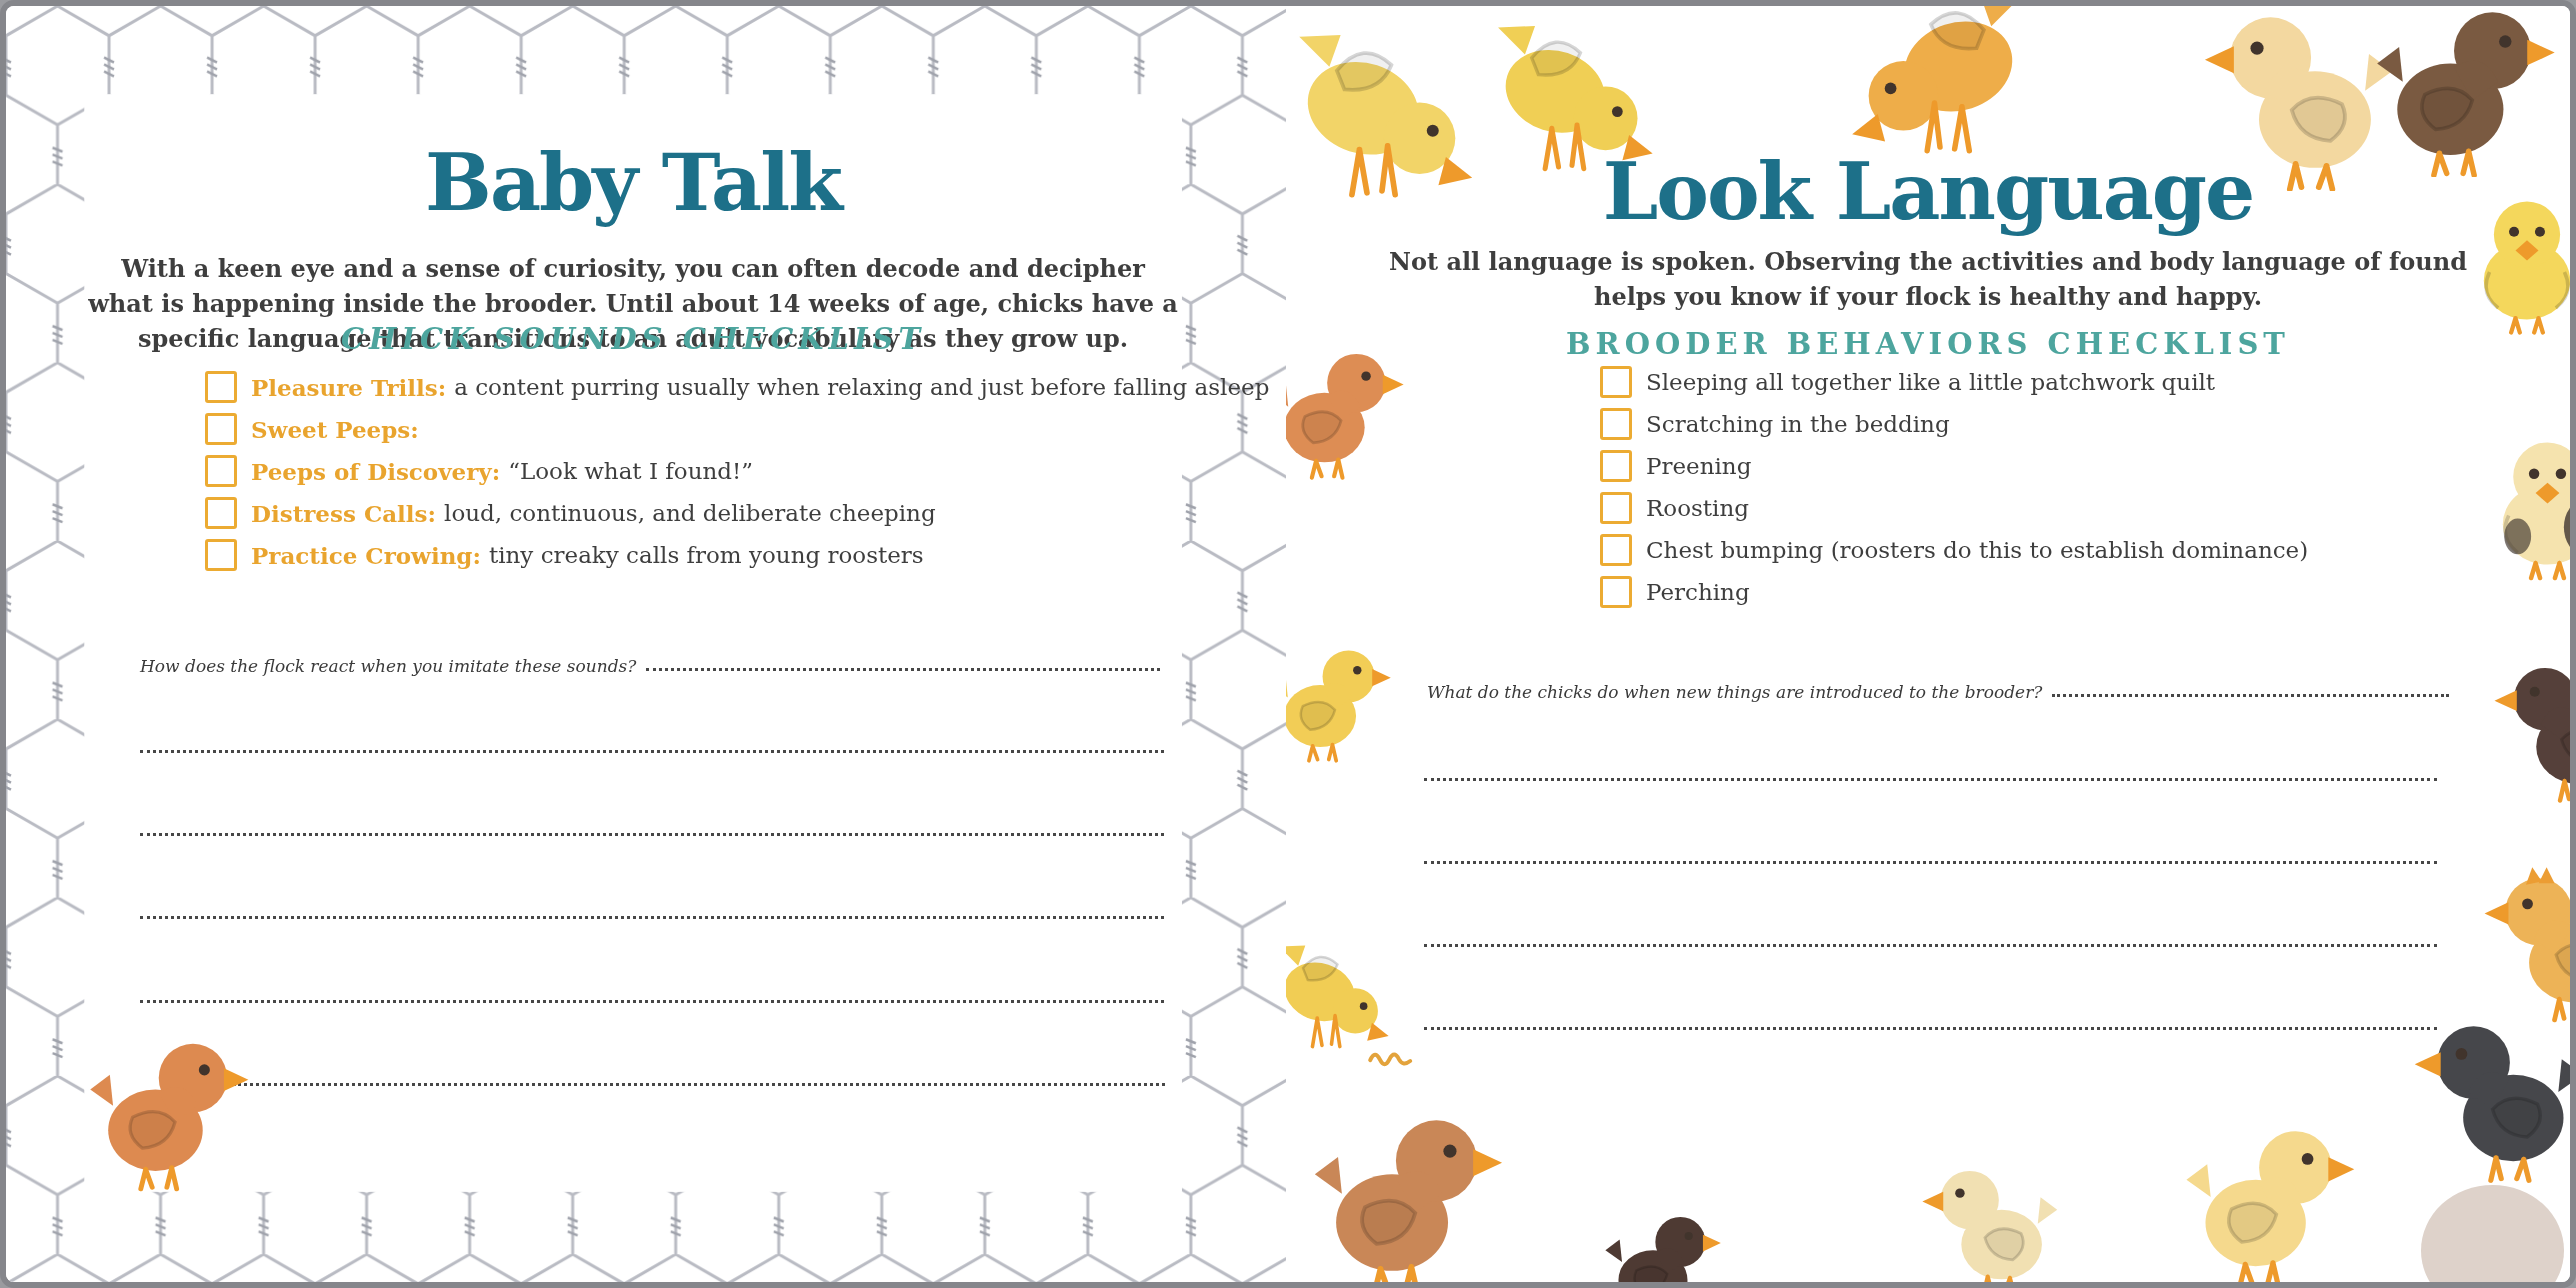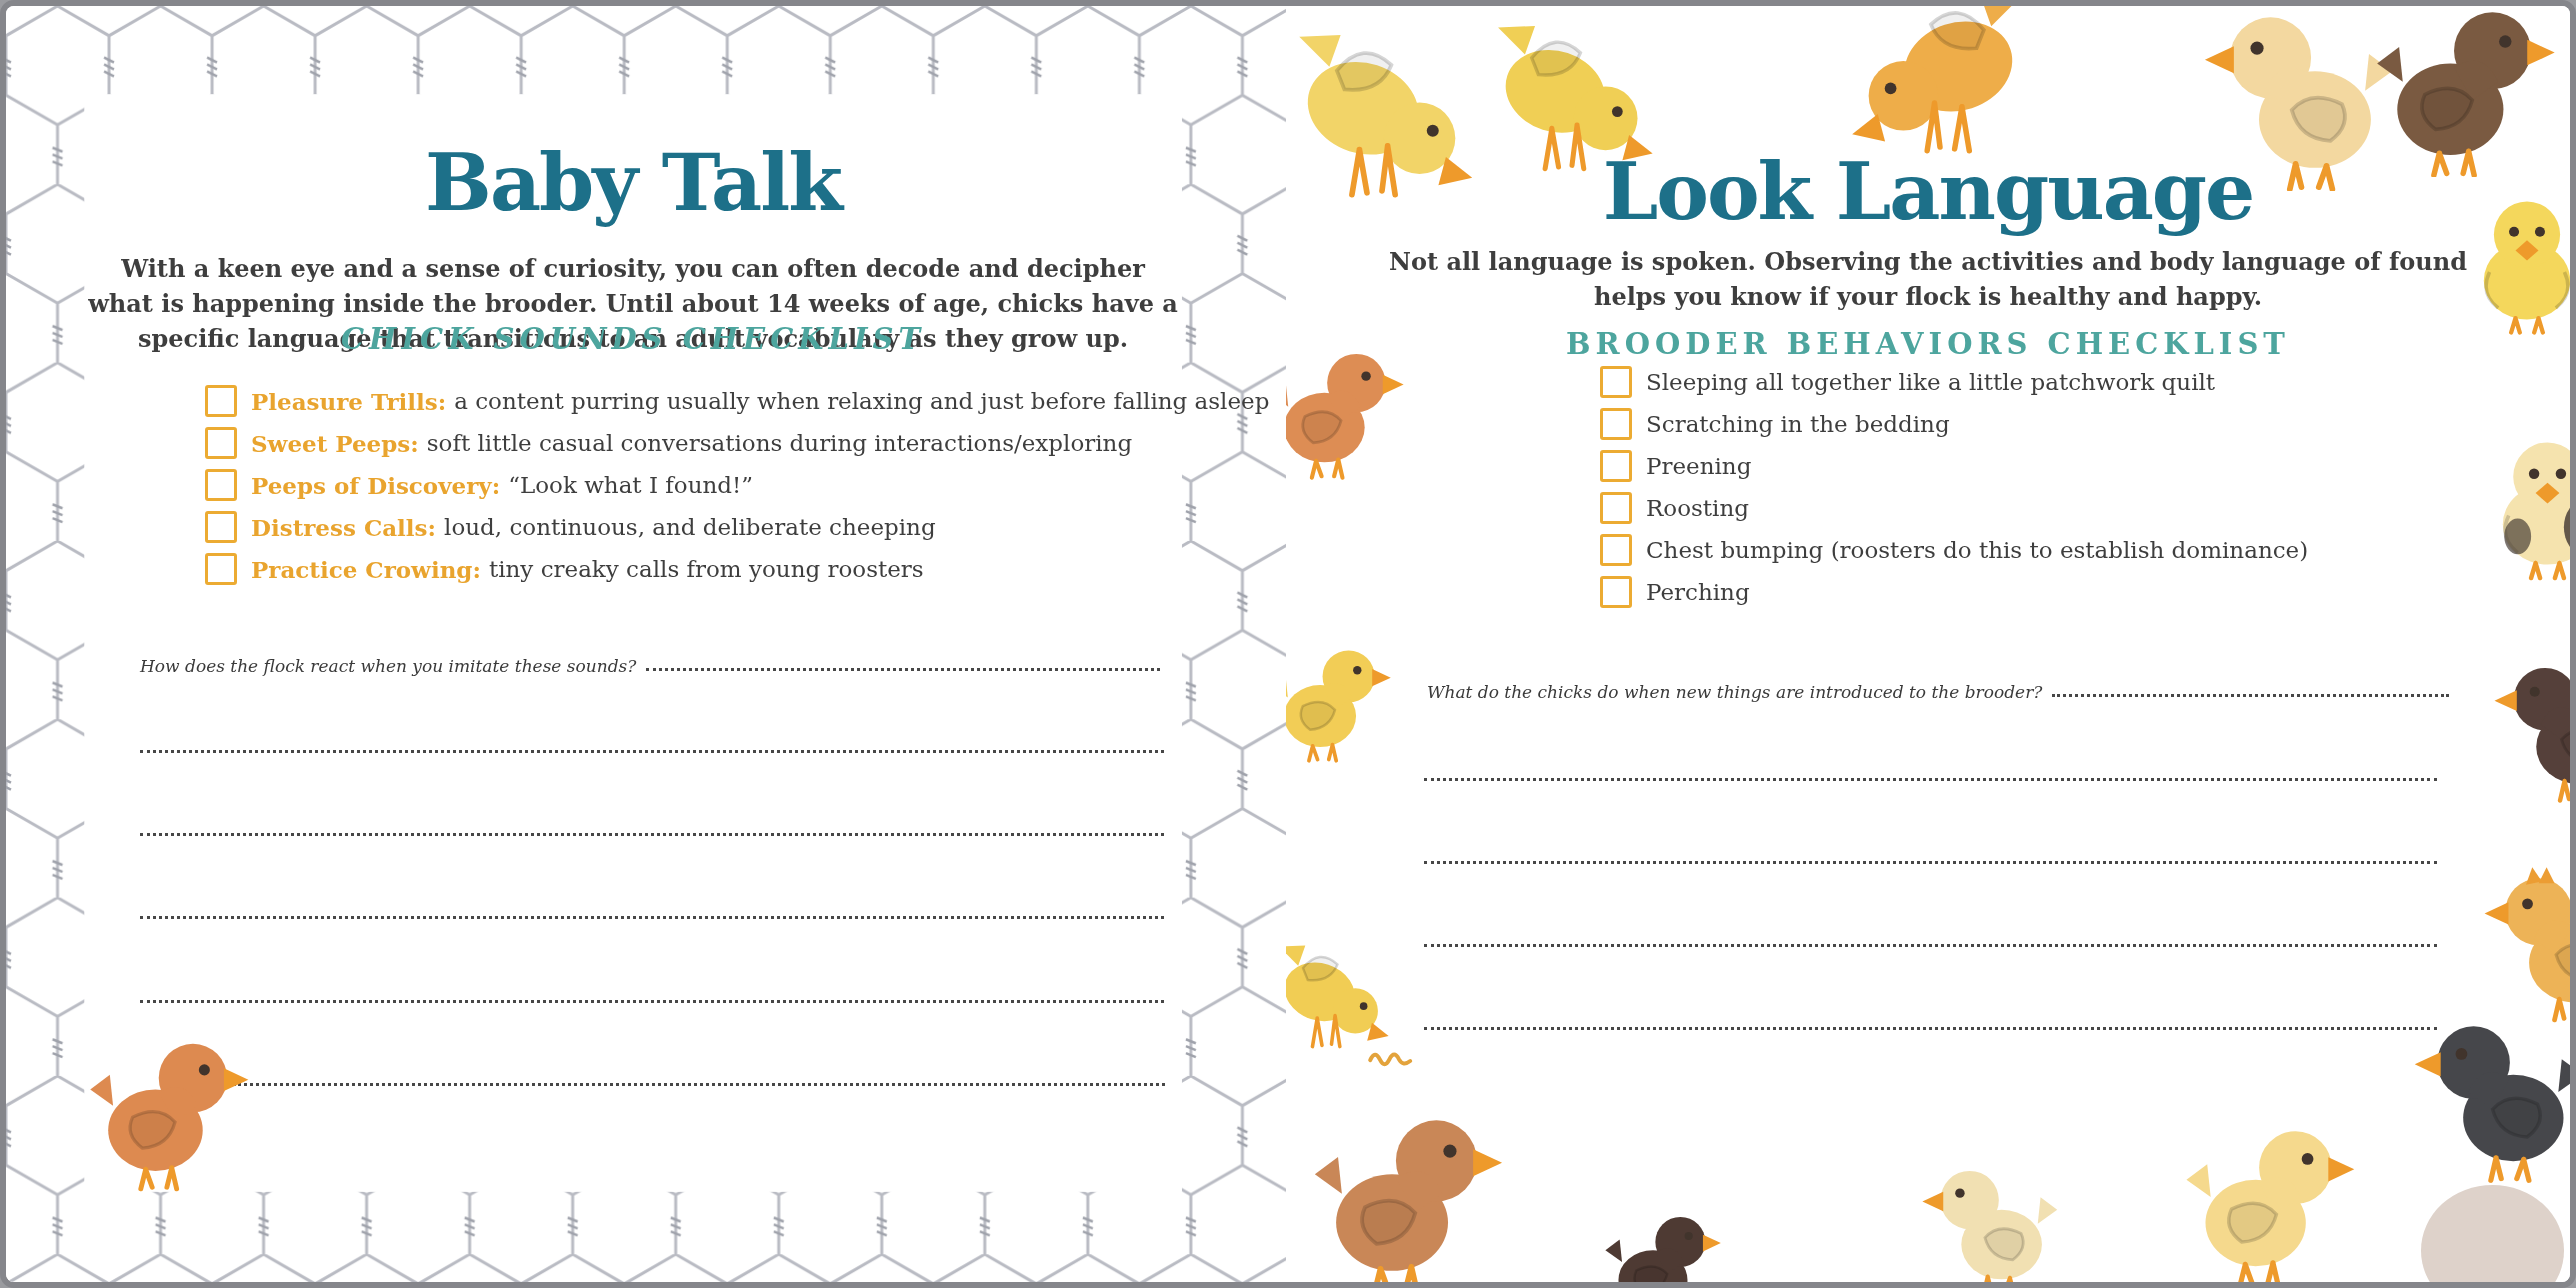--- a/index.html
+++ b/index.html
@@ -81,30 +81,29 @@
 
     <div class="panel">
       <h1 class="page-title" style="top:42px;text-align:center;">Baby Talk</h1>
       <div class="intro" style="top:157px;">
         <span>With a keen eye and a sense of curiosity, you can often decode and decipher</span>
         <span>what is happening inside the brooder. Until about 14 weeks of age, chicks have a</span>
         <span>specific language that transitions to an adult vocabulary as they grow up.</span>
       </div>
       <div class="check-head" style="top:228px;font-style:italic;">CHICK SOUNDS CHECKLIST</div>
 
-      <div class="checklist" style="left:121px;top:286px;">
+      <div class="checklist" style="left:121px;top:272px;">
         <div class="check-row">
           <span class="cb"></span>
           <span class="lbl-bold">Pleasure Trills:</span>
           <span class="desc">a content purring usually when relaxing and just before falling asleep</span>
         </div>
         <div class="check-row">
           <span class="cb"></span>
           <span class="lbl-bold">Sweet Peeps:</span>
-          <span class="desc">soft little casual conversations during interactions/exploring</span>
         </div>
         <div class="check-row">
           <span class="cb"></span>
           <span class="lbl-bold">Peeps of Discovery:</span>
           <span class="desc">“Look what I found!”</span>
         </div>
         <div class="check-row">
           <span class="cb"></span>
           <span class="lbl-bold">Distress Calls:</span>
           <span class="desc">loud, continuous, and deliberate cheeping</span>

